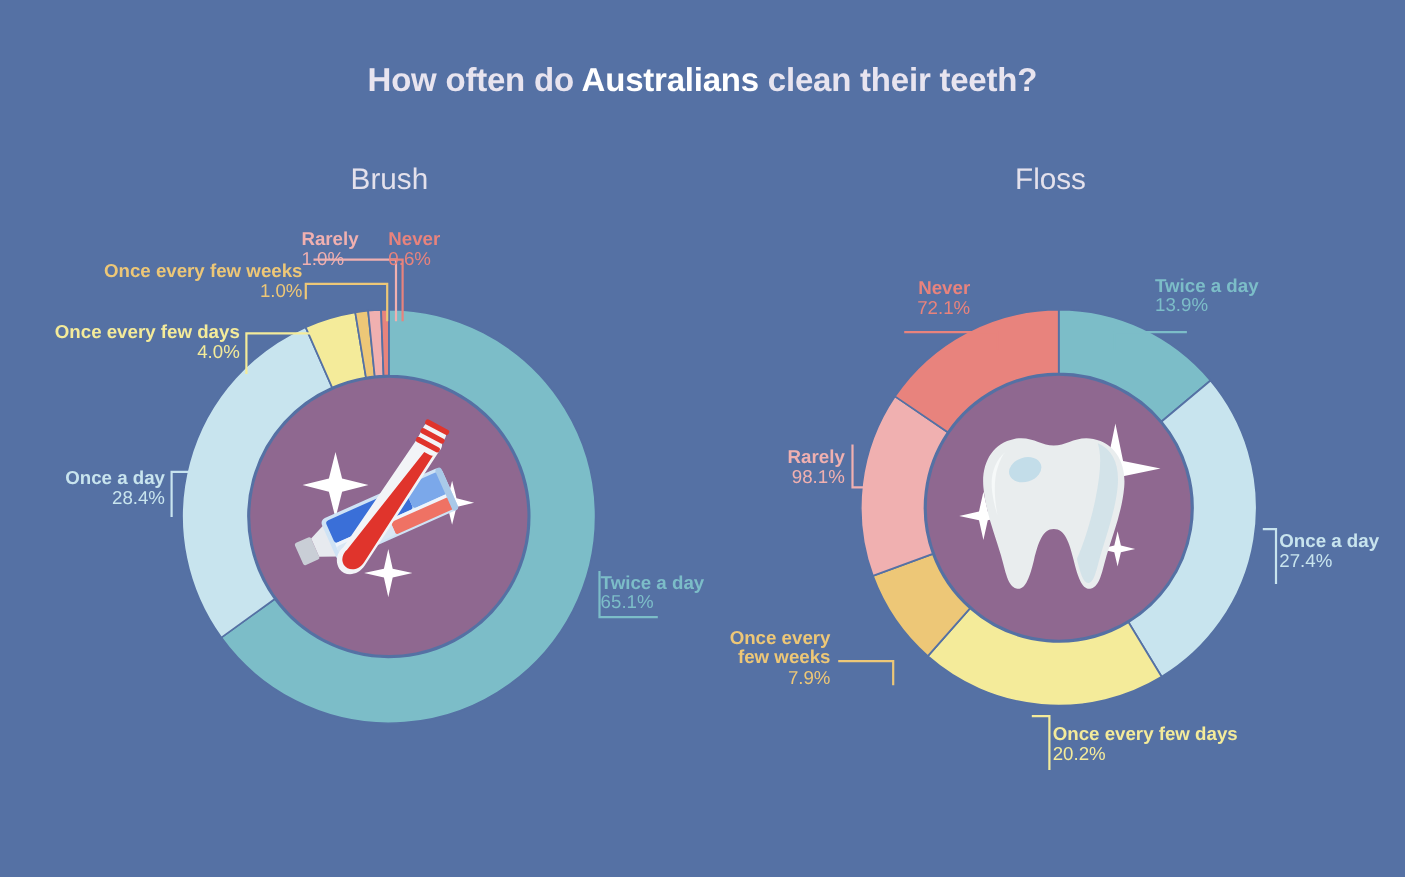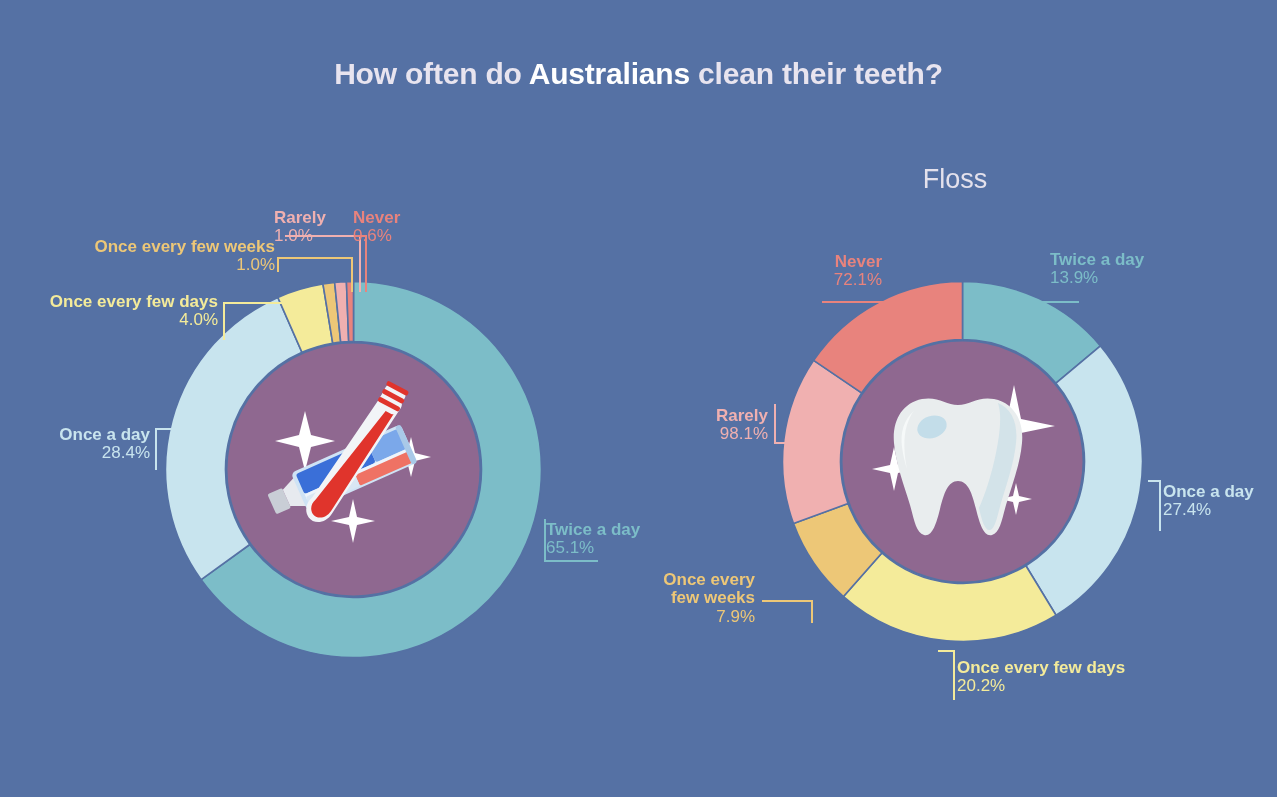--- a/index.html
+++ b/index.html
@@ -39,21 +39,21 @@
   
   .chart-heading {
     position: absolute;
     font-size: 27px;
     font-weight: normal;
     color: #e4e1ec;
     text-align: center;
     white-space: nowrap;
   }
   #brush-heading { top: 148px; left: 254px; width: 200px; }
-  #floss-heading { top: 164px; left: 855px; width: 200px; }
+  #floss-heading { top: 148px; left: 855px; width: 200px; }
 
   
   .donut {
     position: absolute;
   }
   #brush-donut { left: 165px; top: 281px; width: 377px; height: 377px; }
   #floss-donut { left: 782px; top: 281px; width: 361px; height: 361px; }
 
   .donut svg { display: block; width: 100%; height: 100%; }
 
@@ -95,20 +95,21 @@
 </style>
 </head>
 <body>
 
 <div id="stage">
 
   <div class="title">
     <span class="plain">How often do </span><span class="strong">Australians</span><span class="plain"> clean their teeth?</span>
   </div>
 
+  <div class="chart-heading" id="brush-heading">Brush</div>
   <div class="chart-heading" id="floss-heading">Floss</div>
 
   <div class="donut" id="brush-donut">
     <svg viewBox="0 0 377 377" id="brush-svg">
         <path d="M 188.5 0.5 A 188 188 0 1 1 36.16240489096293 298.66922036755585 L 84.78078630874072 263.5088308885487 A 128 128 0 1 0 188.5 60.5 Z" fill="#7cbdc8" stroke="#5571a4" stroke-width="1.6"></path>
         <path d="M 36.16240489096293 298.66922036755585 A 188 188 0 0 1 112.824879116886 16.40329439723118 L 136.97651344128408 71.32777490875314 A 128 128 0 0 0 84.78078630874072 263.5088308885487 Z" fill="#c8e4ee" stroke="#5571a4" stroke-width="1.6"></path>
         <path d="M 112.824879116886 16.40329439723118 A 188 188 0 0 1 157.95448638308108 2.9980550024377237 L 167.7030545586935 62.20080340591504 A 128 128 0 0 0 136.97651344128408 71.32777490875314 Z" fill="#f4eb9a" stroke="#5571a4" stroke-width="1.6"></path>
         <path d="M 157.95448638308108 2.9980550024377237 A 188 188 0 0 1 169.65078331400966 1.4473148272803371 L 175.6664907669853 61.14498030793554 A 128 128 0 0 0 167.7030545586935 62.20080340591504 Z" fill="#edc777" stroke="#5571a4" stroke-width="1.6"></path>
         <path d="M 169.65078331400966 1.4473148272803371 A 188 188 0 0 1 181.42132098496512 0.6333124170170947 L 183.68047386210392 60.5907659009478 A 128 128 0 0 0 175.6664907669853 61.14498030793554 Z" fill="#f0b0b0" stroke="#5571a4" stroke-width="1.6"></path>
         <path d="M 181.42132098496512 0.6333124170170947 A 188 188 0 0 1 188.4999999999998 0.5 L 188.49999999999986 60.5 A 128 128 0 0 0 183.68047386210392 60.5907659009478 Z" fill="#e8837d" stroke="#5571a4" stroke-width="1.6"></path>

